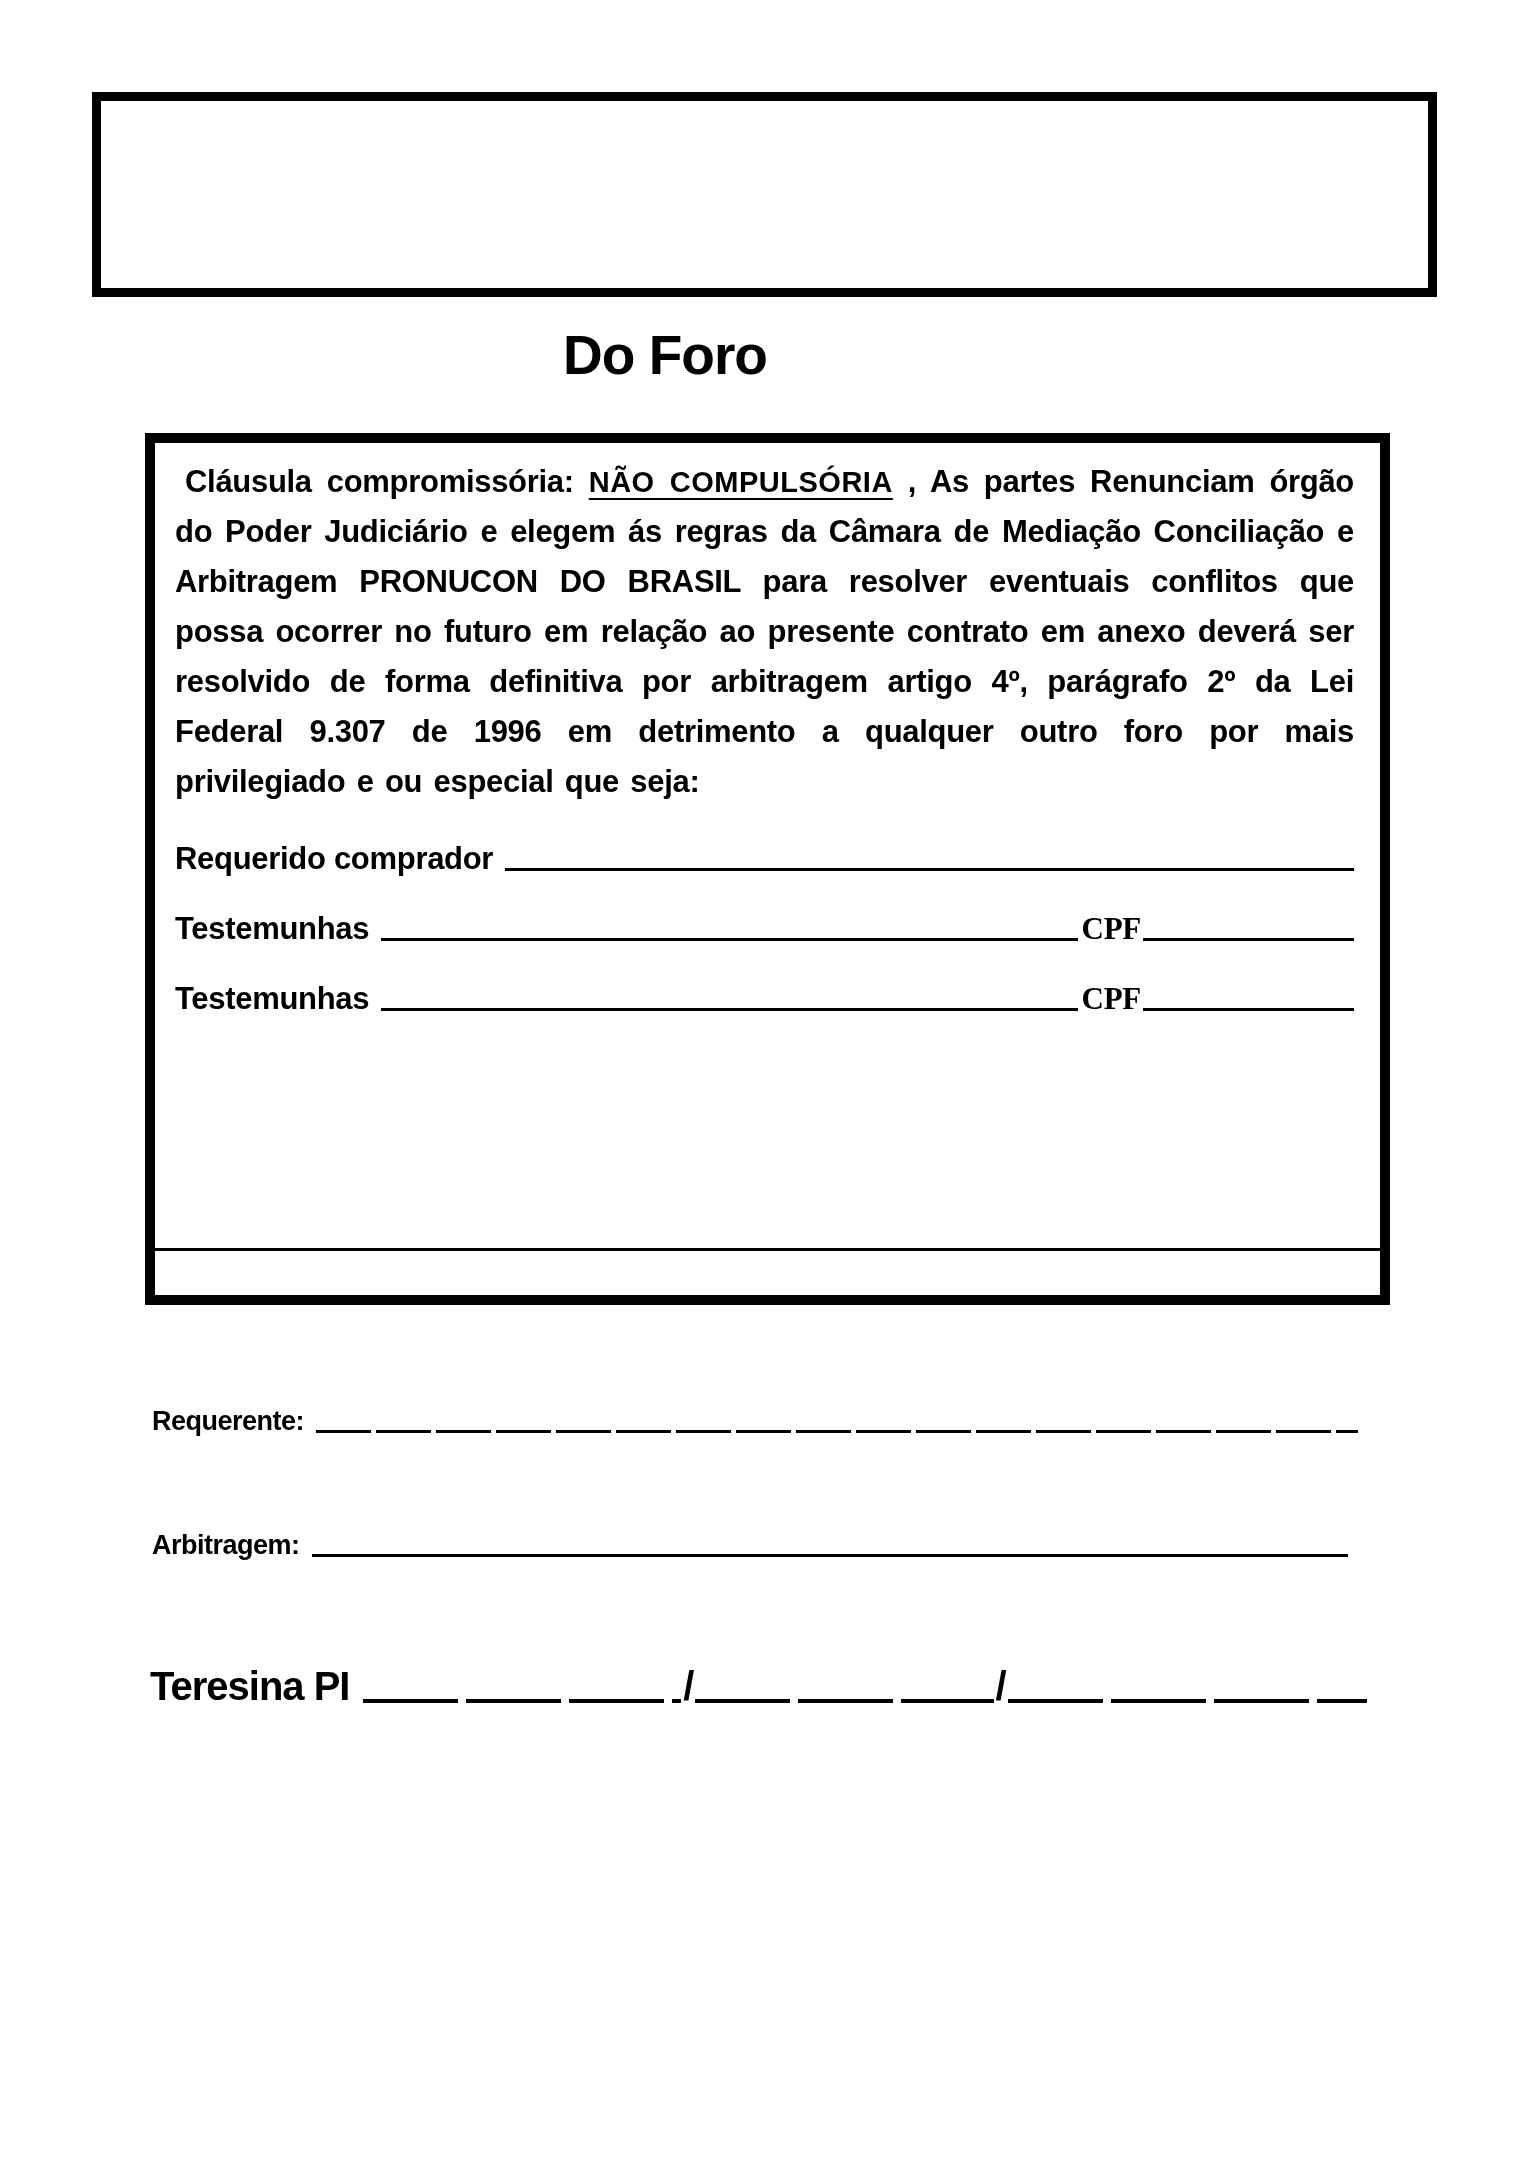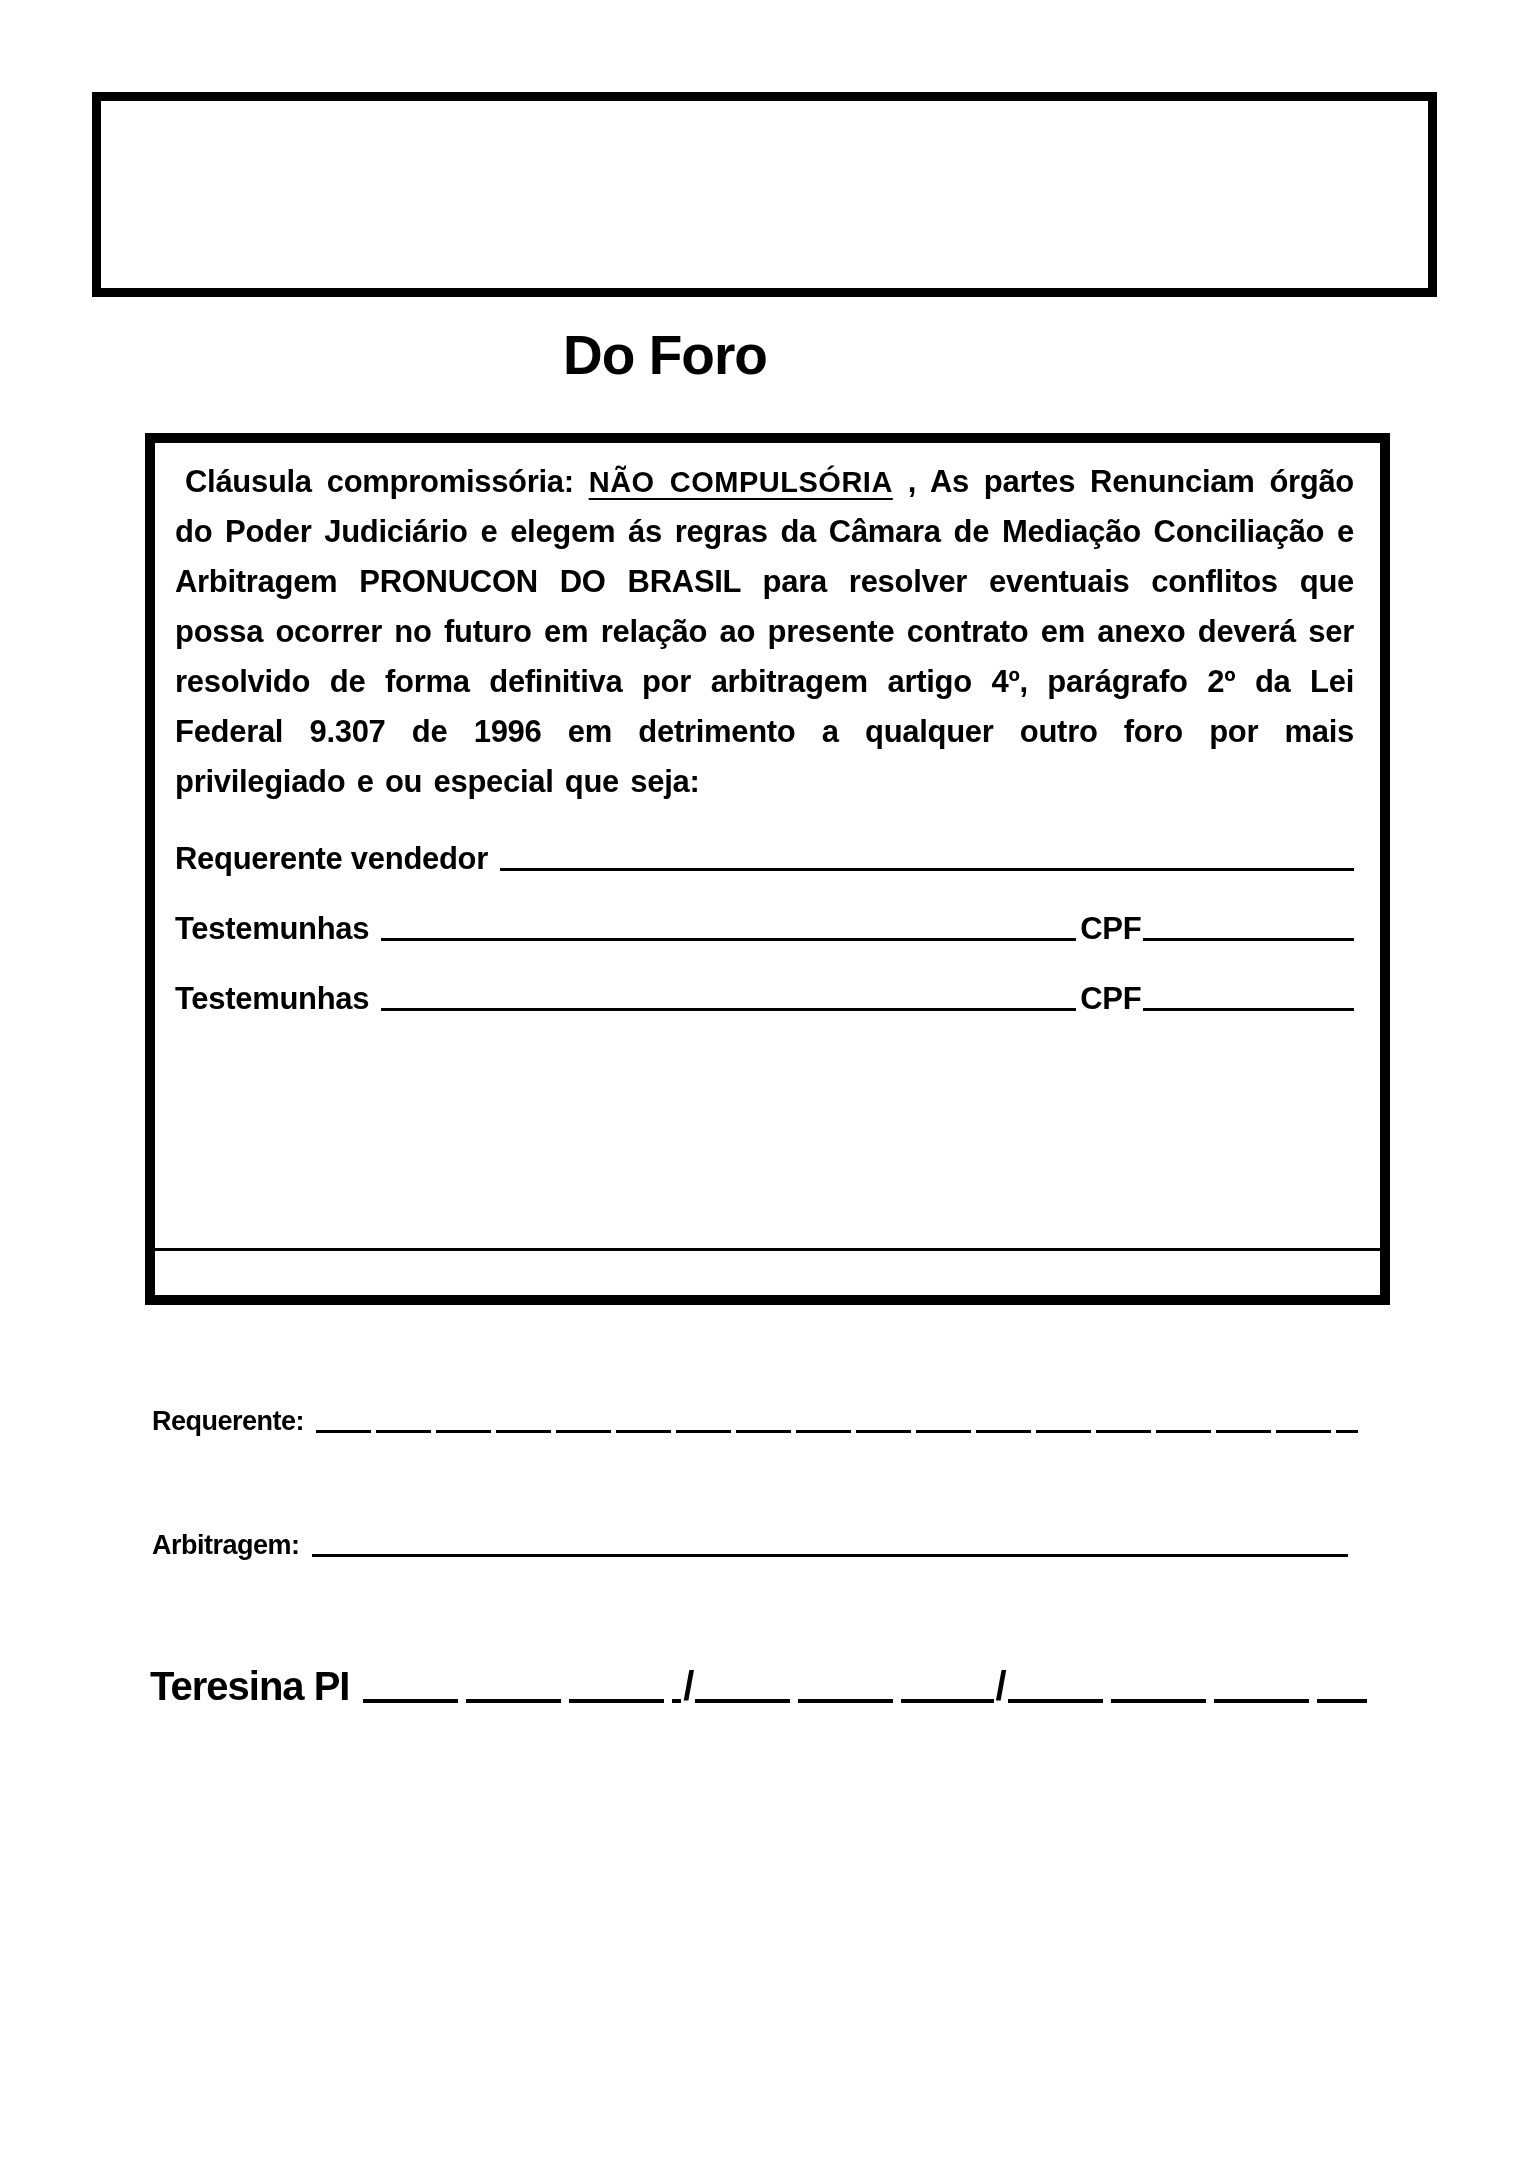--- a/index.html
+++ b/index.html
@@ -76,21 +76,21 @@
   }
   .frow .lbl { white-space: nowrap; }
   .fill {
     flex: 1 1 auto;
     border-bottom: 3px solid #000;
     margin: 0 0 6px 12px;
     height: 3px;
   }
   .fill.cpf-pre  { flex-grow: 3.3; }
   .fill.cpf-post { flex-grow: 1; margin-left: 2px; }
-  .cpf-lbl { margin-left: 4px; white-space: nowrap; }
+  .cpf-lbl { margin-left: 4px; white-space: nowrap; font-family: Liberation Serif, serif; }
 
   
   .box-strip {
     margin-top: auto;
     border-top: 3px solid #000;
     height: 47px;
   }
 
   
   .sig-row {
@@ -146,21 +146,21 @@
   <h1>Do Foro</h1>
 </div>
 
 <div class="clause-box">
   <div class="clause-content">
 
     <p class="clause"><span>Cláusula compromissória: </span><span class="clause-highlight">NÃO COMPULSÓRIA</span><span> , As partes Renunciam órgão do Poder Judiciário e  elegem ás regras da Câmara de Mediação Conciliação e Arbitragem PRONUCON DO BRASIL para resolver eventuais conflitos que possa ocorrer no futuro em relação ao presente contrato em anexo deverá ser resolvido de forma definitiva por arbitragem artigo 4º, parágrafo 2º da Lei Federal 9.307 de 1996 em detrimento a qualquer outro foro por mais privilegiado e ou especial que seja:</span></p>
 
 
     <div class="frow">
-      <span class="lbl">Requerente vendedor</span>
+      <span class="lbl">Requerido comprador</span>
       <div class="fill"></div>
     </div>
 
     <div class="frow">
       <span class="lbl">Testemunhas</span>
       <div class="fill cpf-pre"></div>
       <span class="cpf-lbl">CPF</span>
       <div class="fill cpf-post"></div>
     </div>
 

